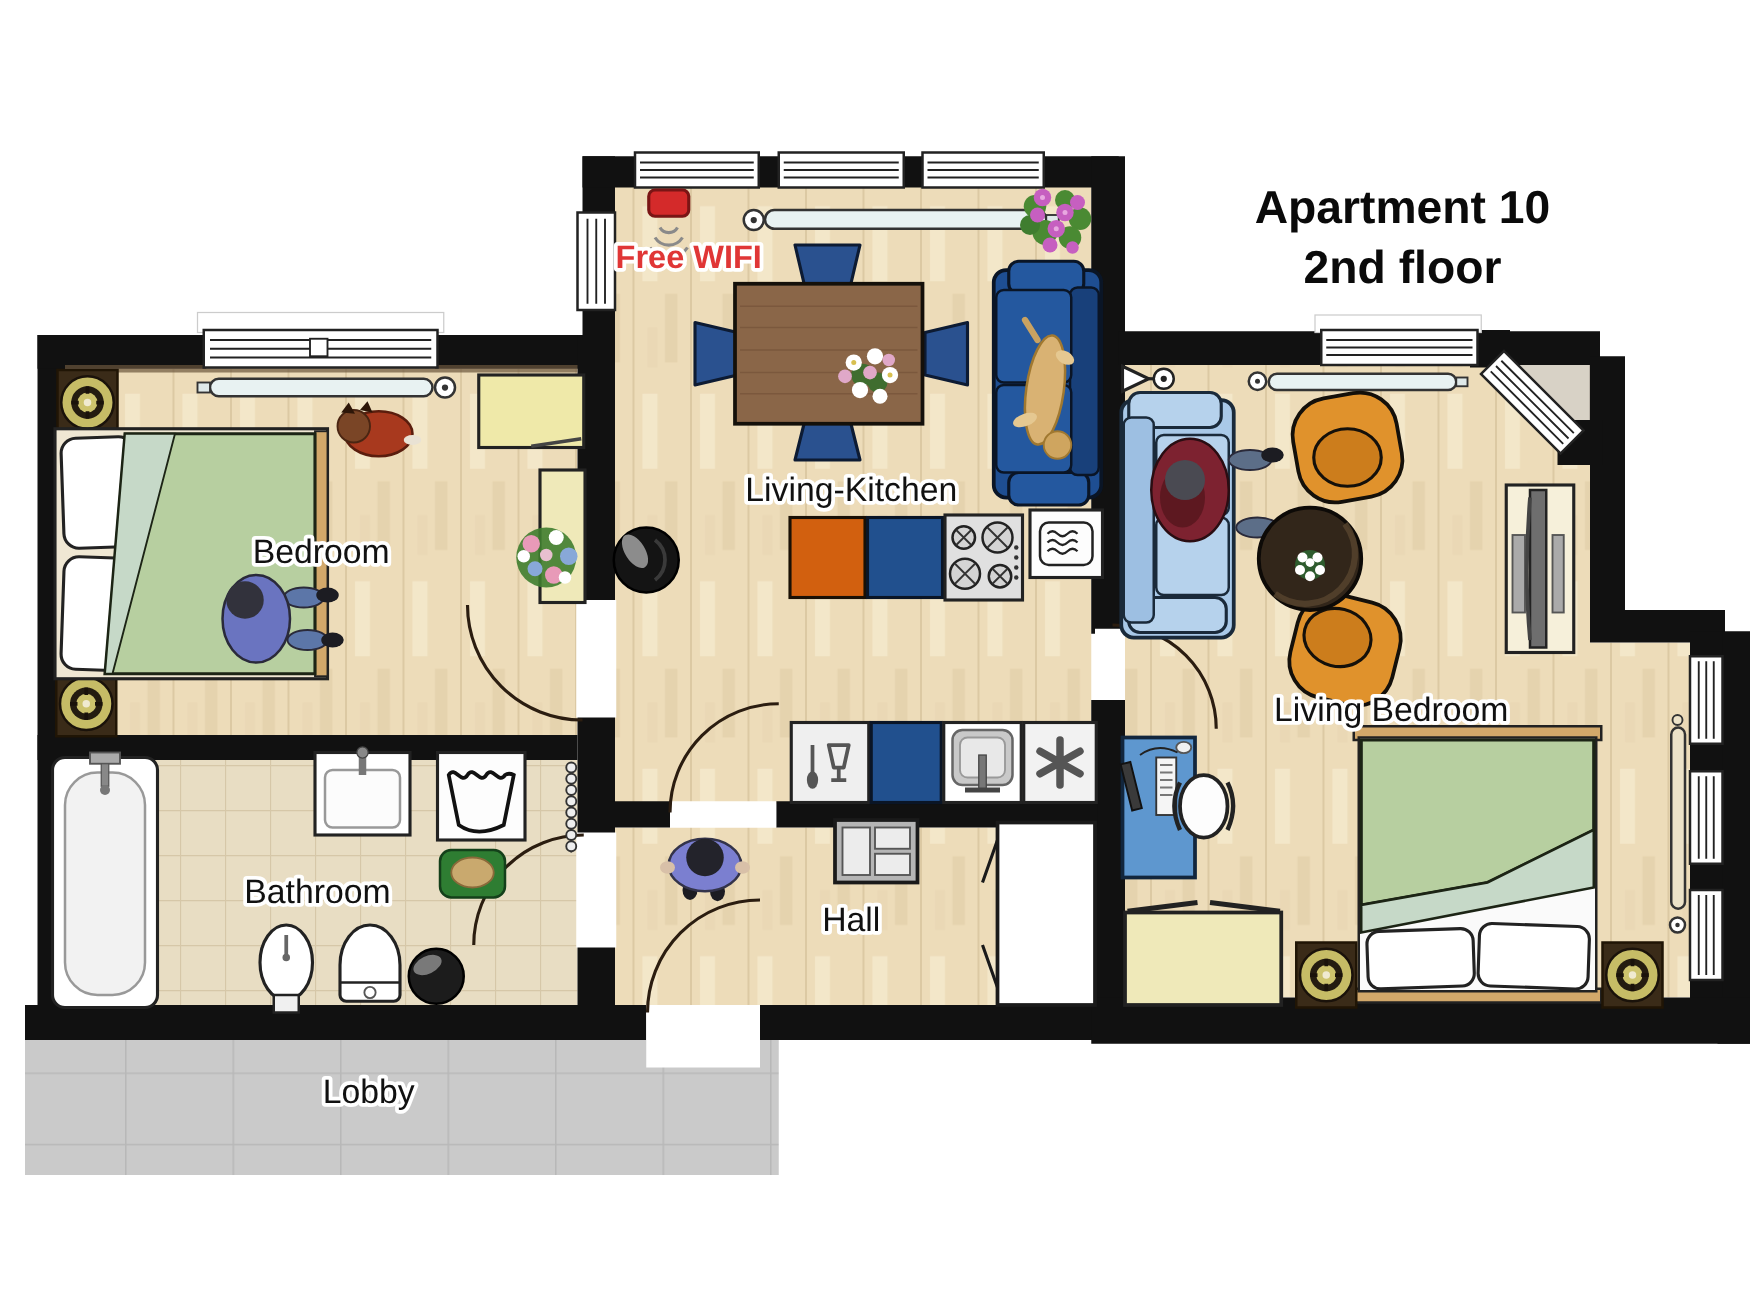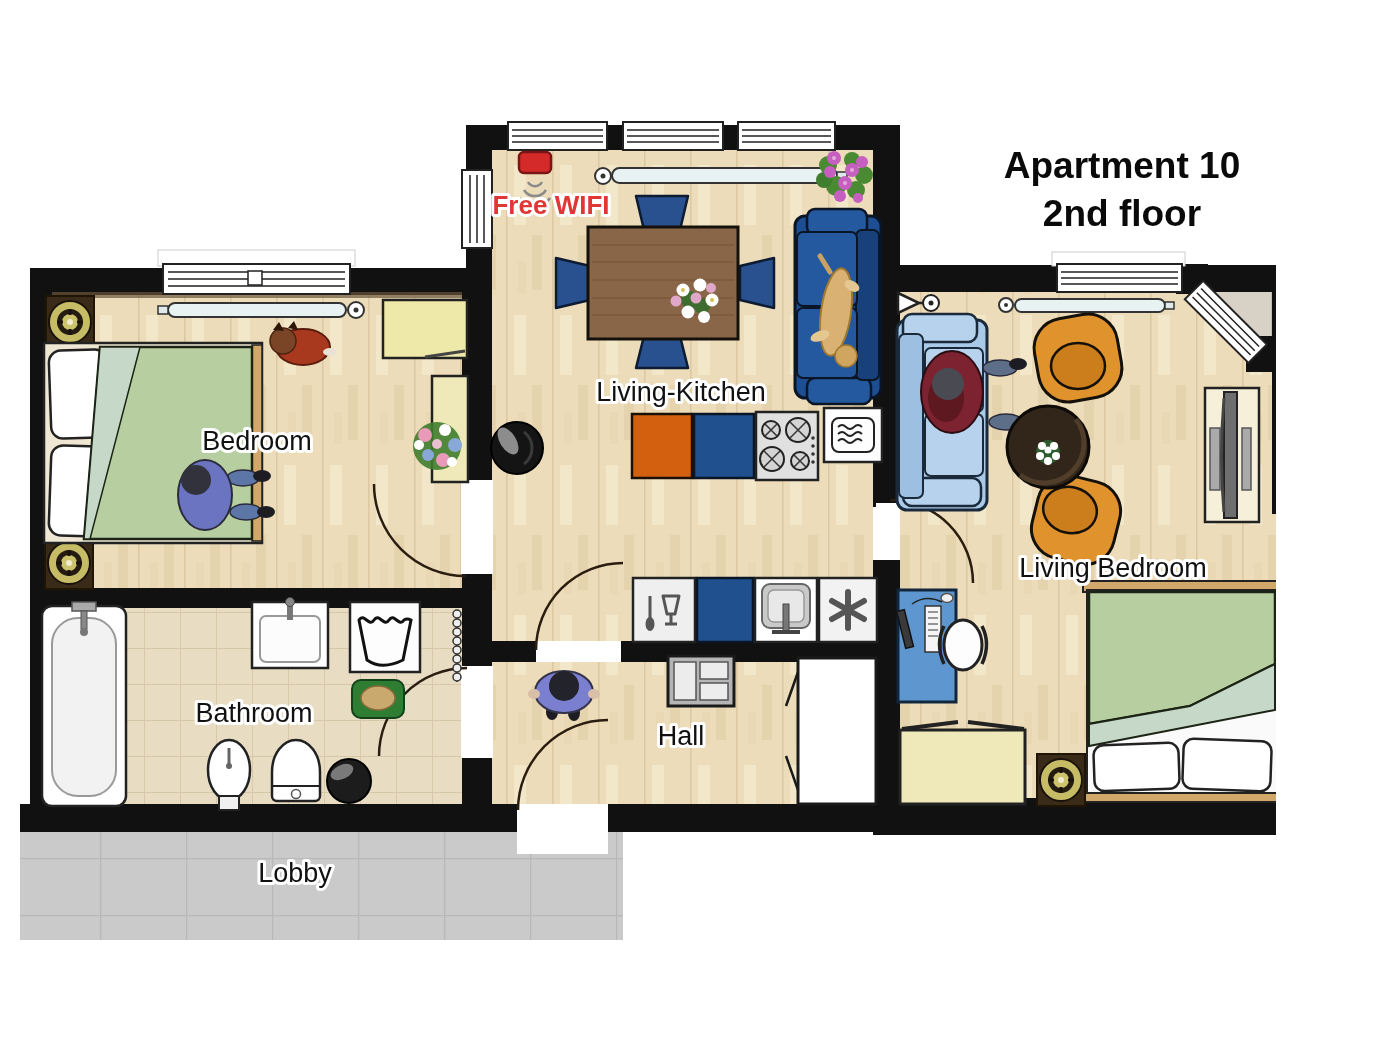--- a/index.html
+++ b/index.html
@@ -1,16 +1,16 @@
 <!DOCTYPE html>
 <html><head>
 <meta charset="utf-8">
 <style>
   html,body{margin:0;padding:0;background:#fff;}
-  .stage{position:relative;width:1276px;height:1050px;background:#fff;overflow:hidden;
+  .stage{position:relative;width:1400px;height:1050px;background:#fff;overflow:hidden;
          font-family:"Liberation Sans",sans-serif;}
   svg{display:block;}
   text{font-family:"Liberation Sans",sans-serif;}
   .room-label{font-size:27px;fill:#111;stroke:#fff;stroke-width:6px;paint-order:stroke;
               stroke-linejoin:round;text-anchor:middle;}
   .title-line{font-size:37px;font-weight:bold;fill:#0a0a0a;text-anchor:middle;}
   .wifi-label{font-size:26px;font-weight:bold;fill:#e03636;stroke:#fff;stroke-width:6px;
               paint-order:stroke;stroke-linejoin:round;text-anchor:middle;}
 </style>
 </head>

